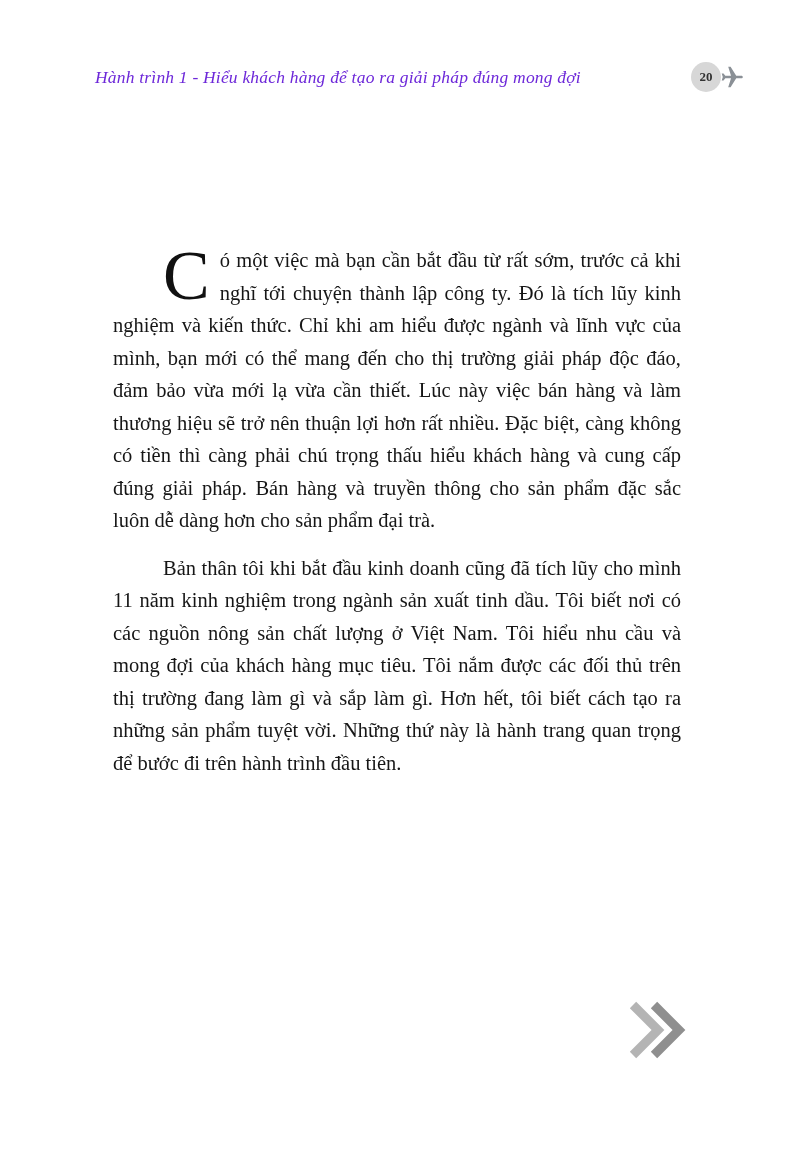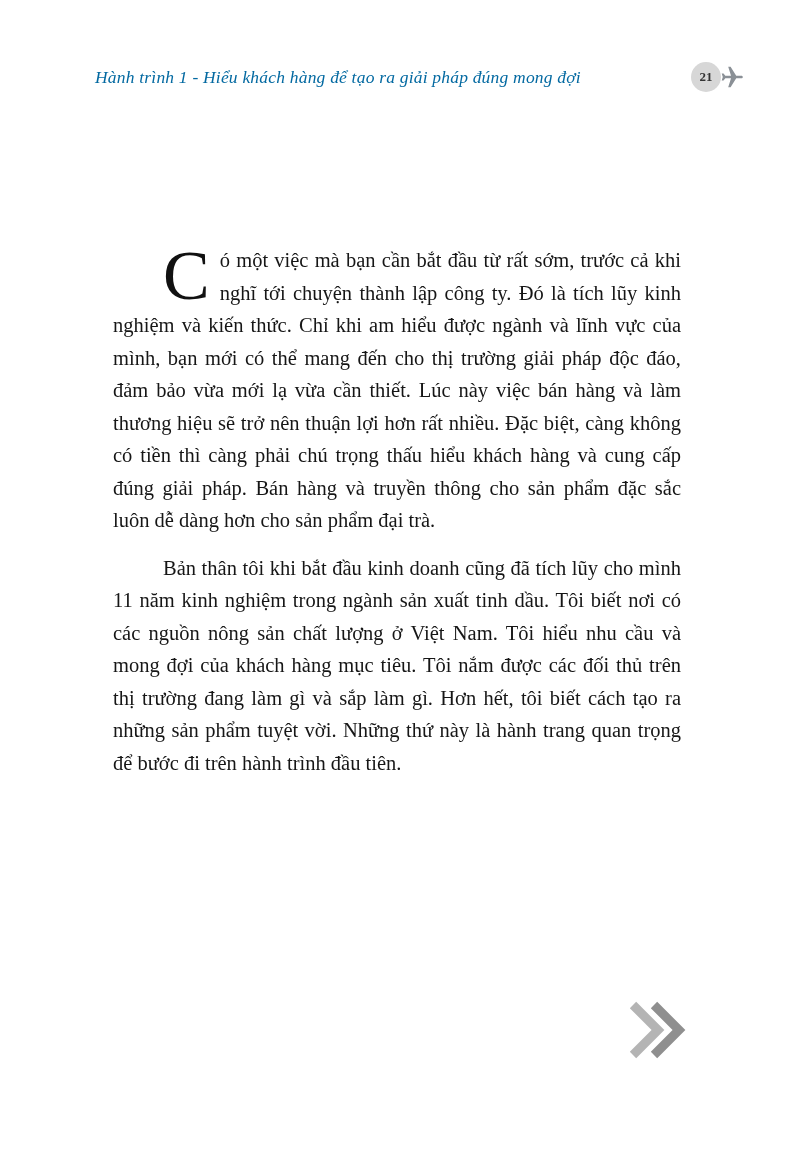--- a/index.html
+++ b/index.html
@@ -23,21 +23,21 @@
     top: 62px;
     left: 95px;
     right: 48px;
     display: flex;
     align-items: center;
     justify-content: space-between;
   }
   .header-title {
     font-style: italic;
     font-size: 17.5px;
-    color: #0369a1;
+    color: #6d28d9;
     letter-spacing: 0.2px;
     white-space: nowrap;
   }
   .page-badge-wrap {
     display: flex;
     align-items: center;
     gap: 2px;
   }
   .page-badge {
     width: 30px;
@@ -94,21 +94,21 @@
   .chevrons svg { width: 100%; height: 100%; }
 </style>
 </head>
 <body>
 
 <div class="page">
 
   <div class="header">
     <div class="header-title">Hành trình 1 -  Hiểu khách hàng để tạo ra giải pháp đúng mong đợi</div>
     <div class="page-badge-wrap">
-      <div class="page-badge">21</div>
+      <div class="page-badge">20</div>
       <span class="plane-icon">
         <svg viewBox="0 0 24 24" aria-hidden="true">
           <path fill="#8a9096" d="M21.5 15.5v-2.2l-8.3-5.2V3.4c0-.8-.6-1.4-1.2-1.4s-1.2.6-1.2 1.4v4.7L2.5 13.3v2.2l8.3-2.6v5.3l-2.1 1.6v1.7l3.3-1 3.3 1v-1.7l-2.1-1.6v-5.3l8.3 2.6z" transform="rotate(72 12 12)"></path>
         </svg>
       </span>
     </div>
   </div>
 
   <div class="body-text">
     <p class="para">

